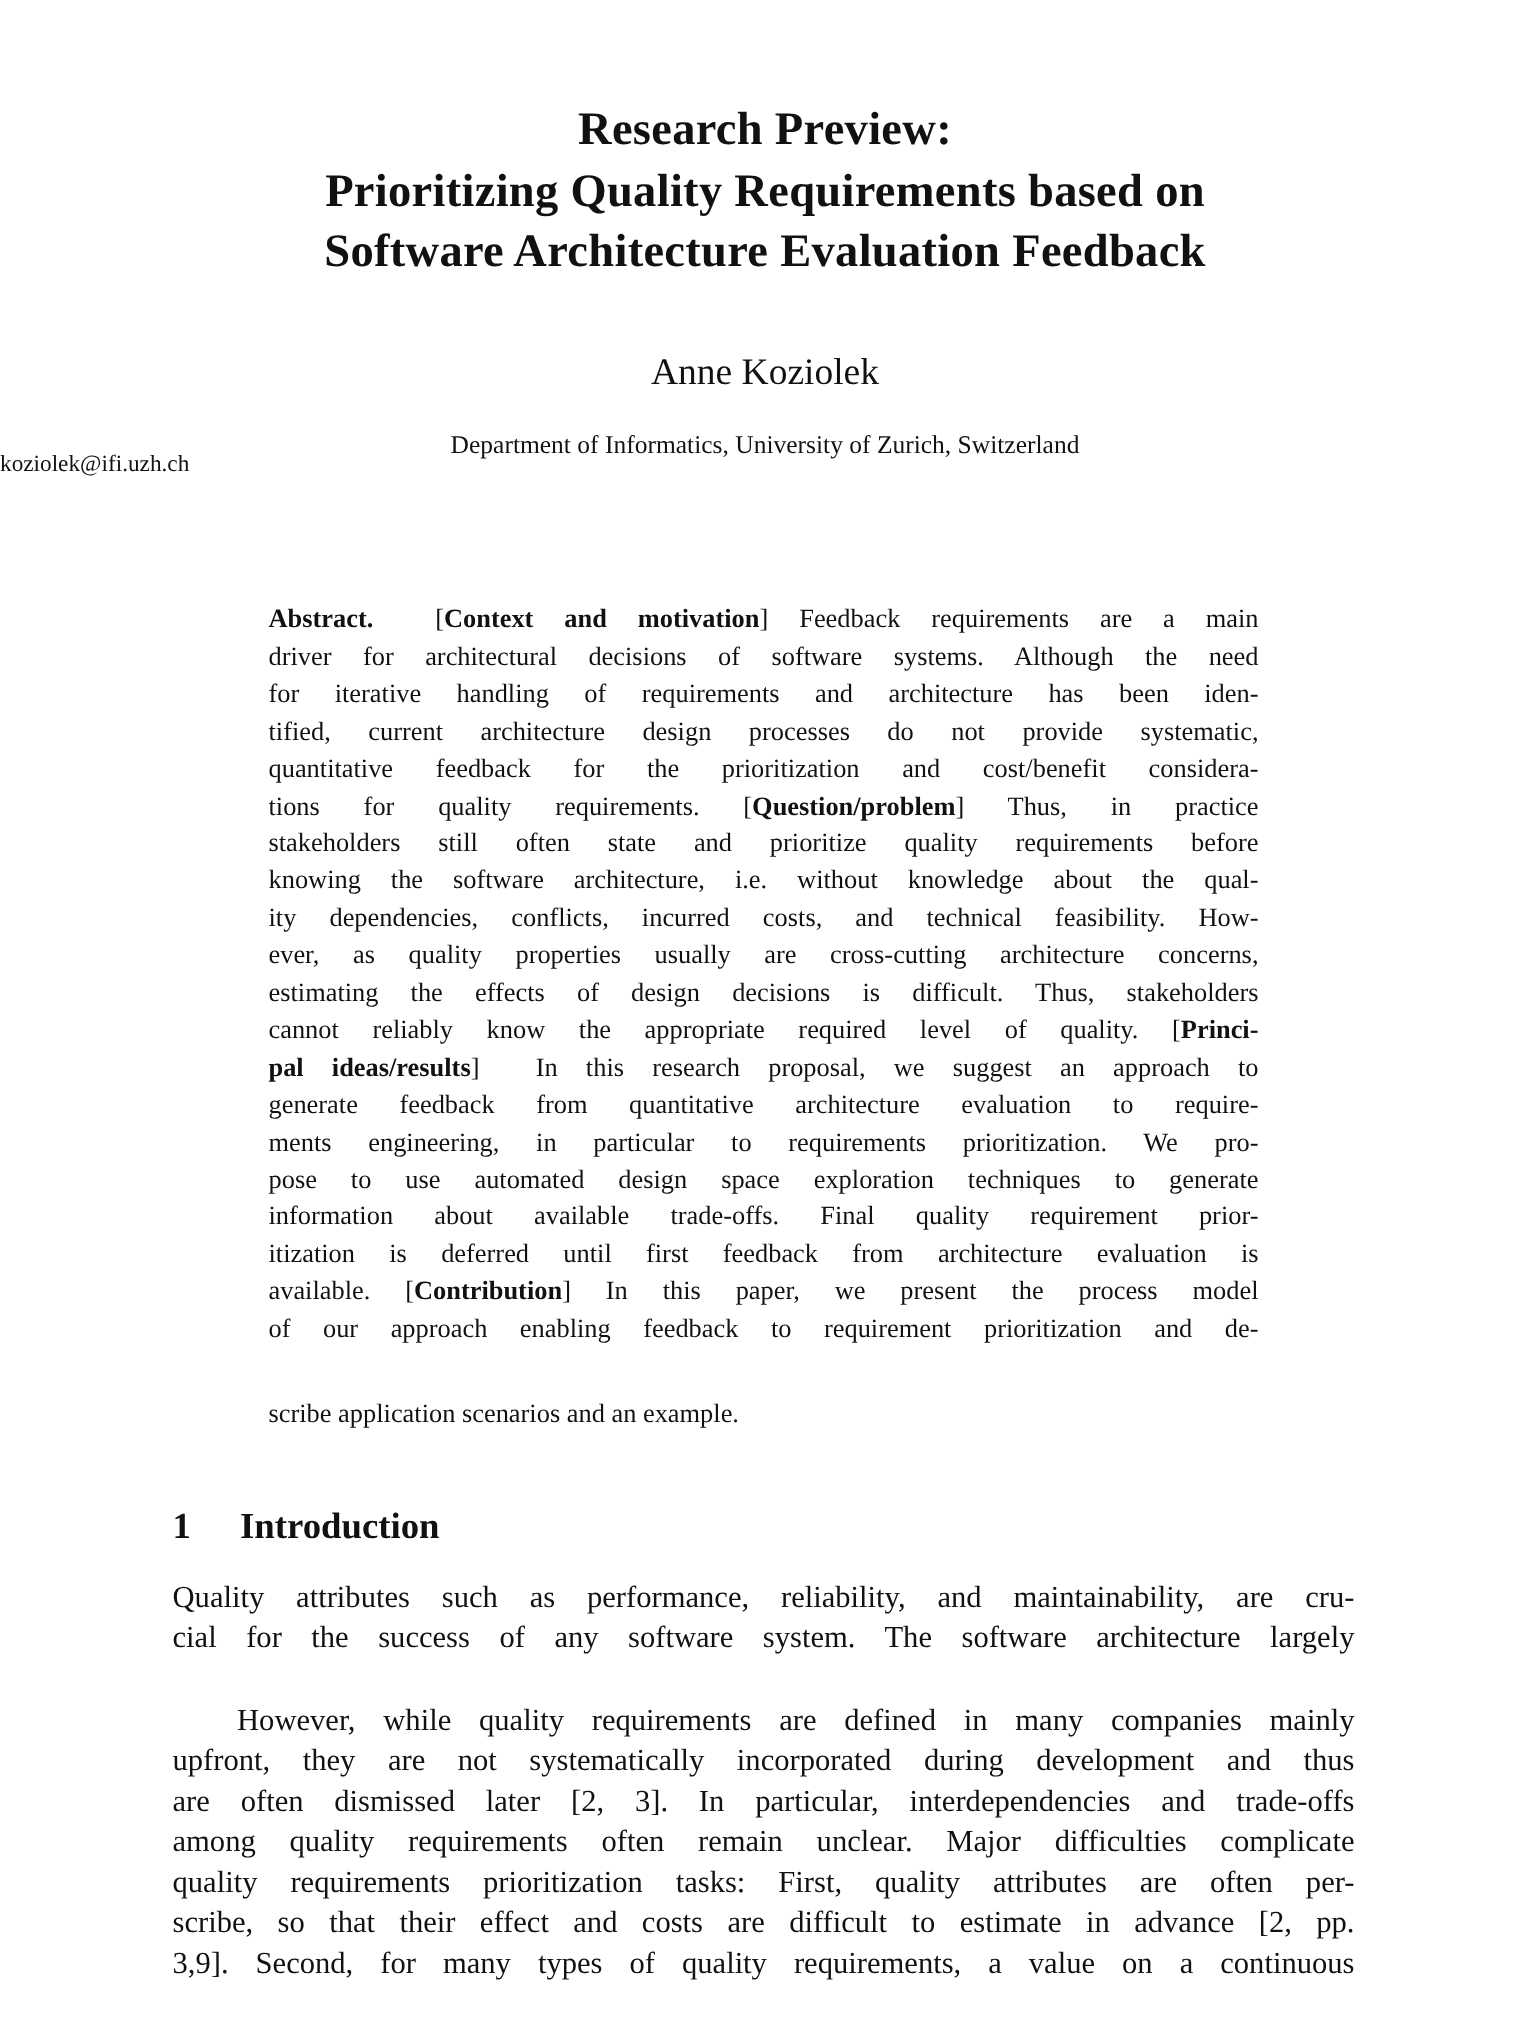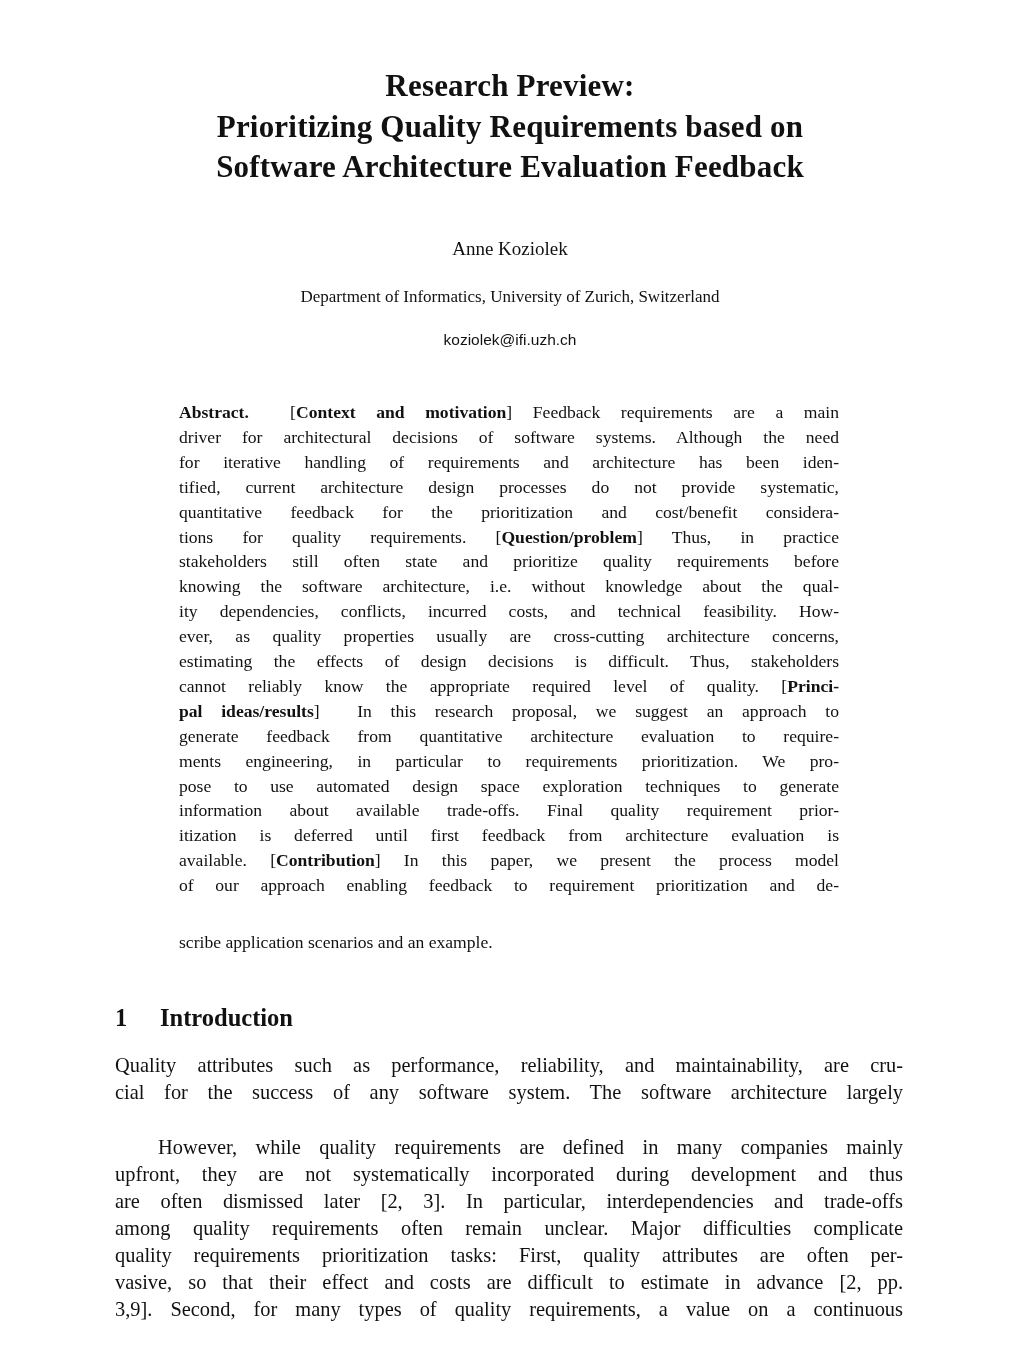--- a/index.html
+++ b/index.html
@@ -1,21 +1,21 @@
 <!DOCTYPE html>
 <html><head>
   <meta charset="utf-8">
   <style>
     html, body { margin: 0; padding: 0; background: #ffffff; }
     body { width: 1020px; height: 1362px; position: relative; overflow: hidden; color: #111; font-family: "DejaVu Serif", "Liberation Serif", serif; }
     .page { position: absolute; left: 0; top: 0; width: 1020px; height: 1362px; }
     .title-line { position: absolute; left: 0; width: 1020px; text-align: center; font-family: "Liberation Serif", serif; font-weight: bold; font-size: 31px; letter-spacing: 0.2px; line-height: 40px; }
-    .author { position: absolute; left: 0; width: 1020px; top: 237px; text-align: center; font-family: "Liberation Serif", serif; font-size: 19px; line-height: 24px; }
+    .author { position: absolute; left: 0; width: 1020px; top: 237px; text-align: center; font-family: "Liberation Serif", serif; font-size: 25px; line-height: 24px; }
     .affil { position: absolute; left: 0; width: 1020px; top: 286px; text-align: center; font-family: "Liberation Serif", serif; font-size: 17px; line-height: 22px; }
-    .email { position: absolute; left: 0; width: 1020px; top: 330px; text-align: center; font-family: Liberation Sans, sans-serif; font-size: 15.5px; line-height: 20px; }
+    .email { position: absolute; left: 0; width: 1020px; top: 300px; font-family: Liberation Serif, serif; font-size: 15.5px; line-height: 20px; }
     .abs-line { position: absolute; left: 179px; width: 660px; font-family: "Liberation Serif", serif; font-size: 17.6px; line-height: 24px; text-align: justify; text-align-last: justify; white-space: nowrap; }
     .abs-line.last { text-align-last: left; margin-top: 32px; }
     .body-line { position: absolute; left: 115px; width: 788px; font-family: "Liberation Serif", serif; font-size: 20.4px; line-height: 27px; text-align: justify; text-align-last: justify; white-space: nowrap; }
     .body-line.last { text-align-last: left; }
     .body-line.indent { left: 158px; width: 745px; }
     .section-heading { position: absolute; left: 115px; top: 1002px; font-family: "Liberation Serif", serif; font-weight: bold; font-size: 24.5px; line-height: 32px; }
     .section-heading .num { display: inline-block; width: 45px; }
     b { font-weight: bold; }
   </style>
 </head>
@@ -59,16 +59,16 @@
     <span class="num">1</span><span>Introduction</span>
   </div>
 
   <div class="body-line" style="top:1079px">cial for the success of any software system. The software architecture largely</div>
   <div class="body-line" style="top:1052px">Quality attributes such as performance, reliability, and maintainability, are cru-</div>
   <div class="body-line indent" style="top:1134px">However, while quality requirements are defined in many companies mainly</div>
   <div class="body-line" style="top:1161px">upfront, they are not systematically incorporated during development and thus</div>
   <div class="body-line" style="top:1188px">are often dismissed later [2, 3]. In particular, interdependencies and trade-offs</div>
   <div class="body-line" style="top:1215px">among quality requirements often remain unclear. Major difficulties complicate</div>
   <div class="body-line" style="top:1242px">quality requirements prioritization tasks: First, quality attributes are often per-</div>
-  <div class="body-line" style="top:1269px">vasive, so that their effect and costs are difficult to estimate in advance [2, pp.</div>
+  <div class="body-line" style="top:1269px">scribe, so that their effect and costs are difficult to estimate in advance [2, pp.</div>
   <div class="body-line" style="top:1296px">3,9]. Second, for many types of quality requirements, a value on a continuous</div>
 
 </div>
 
 </body></html>

